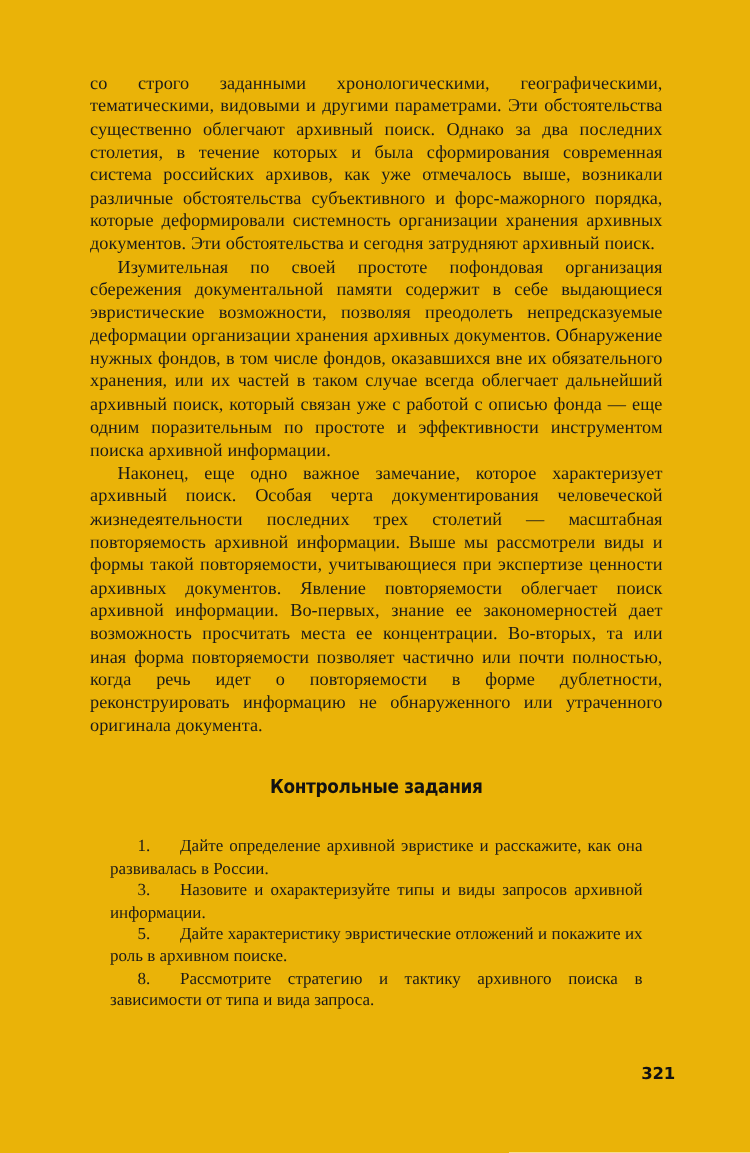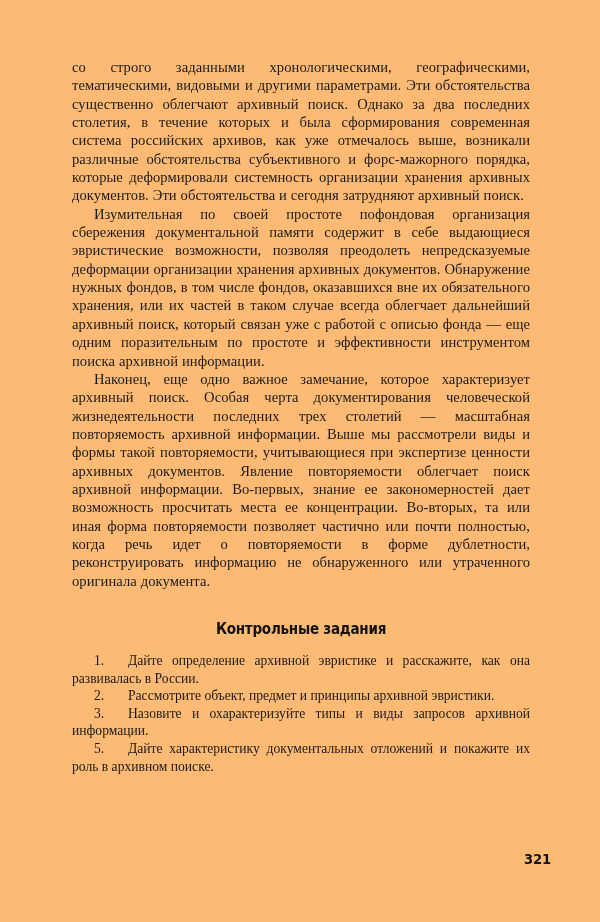--- a/index.html
+++ b/index.html
@@ -11,21 +11,21 @@
     width: 600px;
     height: 922px;
     overflow: hidden;
     font-family: "Liberation Serif", "DejaVu Serif", serif;
     color: #1c1c1c;
   }
   .page {
     position: relative;
     width: 600px;
     height: 922px;
-    background: #fdba74;
+    background: #eab308;
     box-sizing: border-box;
   }
   .text-column {
     position: absolute;
     left: 72px;
     top: 58px;
     width: 458px;
   }
   p.body-par {
     margin: 0;
@@ -48,21 +48,21 @@
     text-align: center;
     font-family: "DejaVu Sans", "Liberation Sans", sans-serif;
     font-weight: 700;
     font-size: 15.4px;
     letter-spacing: -0.3px;
     transform: scaleX(0.88);
     transform-origin: center center;
     color: #121212;
   }
   ol.task-list {
-    margin: 0;
+    margin: 16px;
     padding: 0;
     list-style: none;
   }
   ol.task-list li {
     position: relative;
     font-size: 13.6px;
     line-height: 17.6px;
     text-align: justify;
     color: #1a1a1a;
     margin: 0;
@@ -72,21 +72,21 @@
     display: inline-block;
     width: 34px;
     margin-left: 22px;
     text-align: left;
   }
   ol.task-list li .txt {
     display: inline;
   }
   .page-number {
     position: absolute;
-    right: 49px;
+    right: 60px;
     top: 852px;
     width: 60px;
     text-align: right;
     font-family: "DejaVu Sans", "Liberation Sans", sans-serif;
     font-weight: 700;
     font-size: 13.2px;
     color: #121212;
     letter-spacing: -0.2px;
   }
 </style>
@@ -103,27 +103,27 @@
 
     <p class="body-par">Наконец, еще одно важное замечание, которое характеризует архивный поиск. Особая черта документирования человеческой жизнедеятельности последних трех столетий — масштабная повторяемость архивной информации. Выше мы рассмотрели виды и формы такой повторяемости, учитывающиеся при экспертизе ценности архивных документов. Явление повторяемости облегчает поиск архивной информации. Во-первых, знание ее закономерностей дает возможность просчитать места ее концентрации. Во-вторых, та или иная форма повторяемости позволяет частично или почти полностью, когда речь идет о повторяемости в форме дублетности, реконструировать информацию не обнаруженного или утраченного оригинала документа.</p>
 
     <h2 class="section-heading">Контрольные задания</h2>
 
     <ol class="task-list">
       <li>
         <span class="num">1.</span><span class="txt">Дайте определение архивной эвристике и расскажите, как она развивалась в России.</span>
       </li>
       <li>
-        <span class="num">2.</span><span class="txt">Рассмотрите объект, предмет и принципы архивной эвристики.</span>
-      </li>
-      <li>
         <span class="num">3.</span><span class="txt">Назовите и охарактеризуйте типы и виды запросов архивной информации.</span>
       </li>
       <li>
-        <span class="num">5.</span><span class="txt">Дайте характеристику документальных отложений и покажите их роль в архивном поиске.</span>
+        <span class="num">5.</span><span class="txt">Дайте характеристику эвристические отложений и покажите их роль в архивном поиске.</span>
+      </li>
+      <li>
+        <span class="num">8.</span><span class="txt">Рассмотрите стратегию и тактику архивного поиска в зависимости от типа и вида запроса.</span>
       </li>
     </ol>
 
   </div>
 
   <div class="page-number">321</div>
 
 </div>
 
 </body></html>

